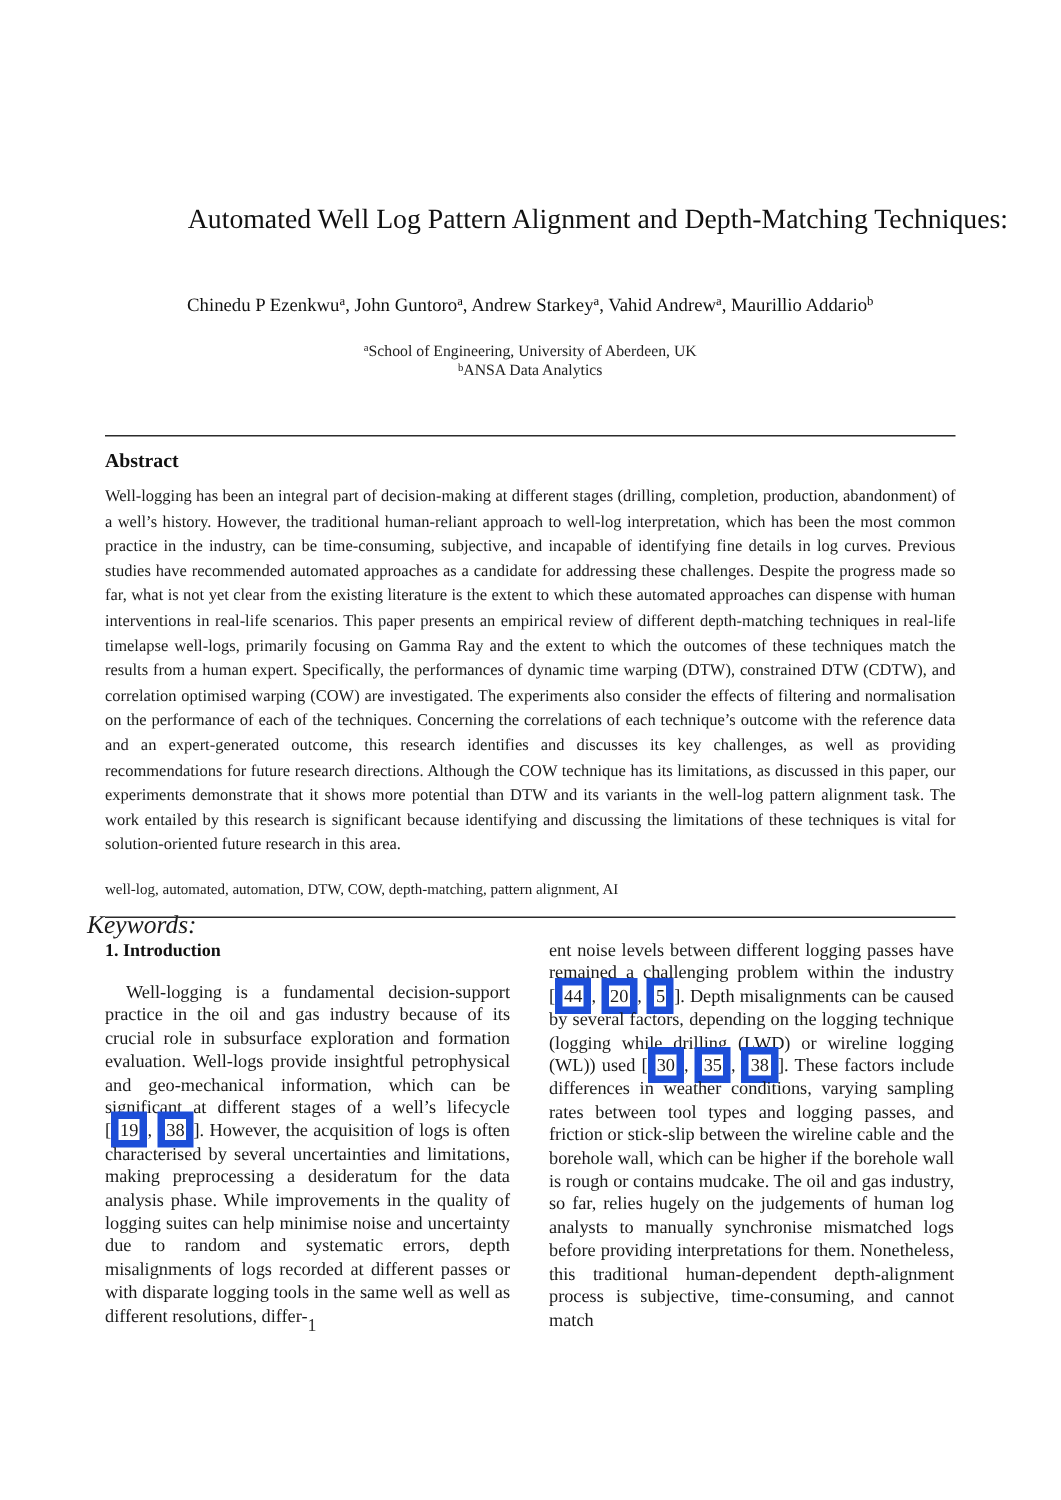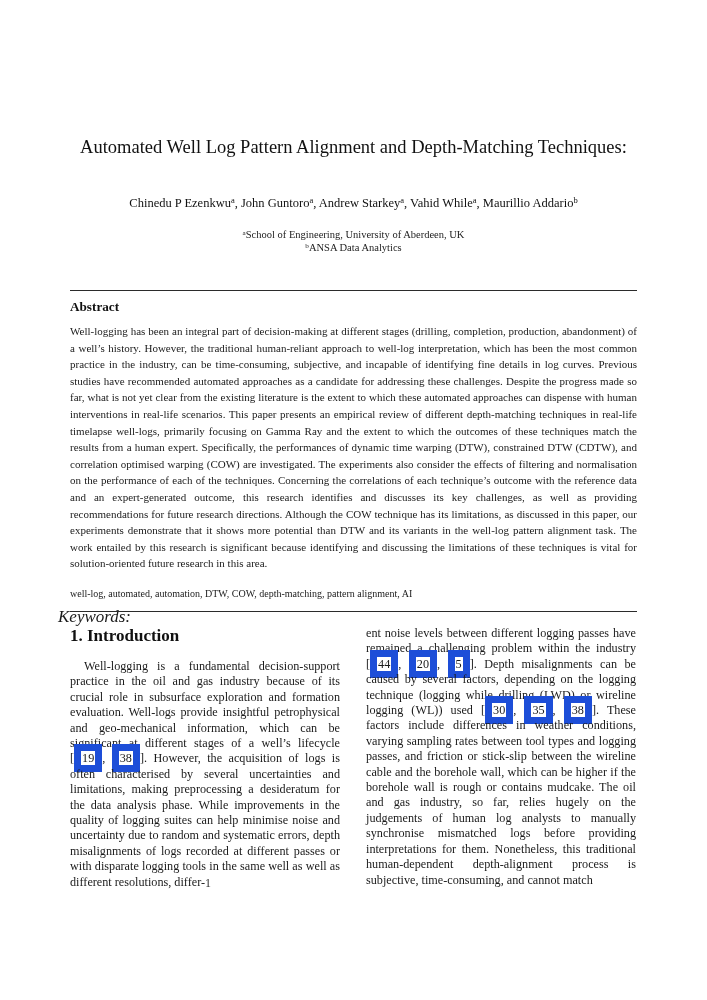--- a/index.html
+++ b/index.html
@@ -8,21 +8,21 @@
     width: 707px;
     height: 1000px;
     background: #ffffff;
     font-family: "Liberation Serif", "DejaVu Serif", serif;
     color: #1a1a1a;
     overflow: hidden;
   }
   .title {
     position: absolute;
     top: 134px; left: 35px; right: 35px;
-    text-align: center;
+    text-align: right;
     font-size: 18.5px;
     line-height: 27px;
     color: #111;
   }
   .authors {
     position: absolute;
     top: 196px; left: 35px; right: 35px;
     text-align: center;
     font-size: 12.5px;
     color: #111;
@@ -78,34 +78,34 @@
     font-size: 10px;
   }
   .columns {
     position: absolute;
     top: 626px; left: 70px; width: 567px;
     display: flex;
     gap: 26px;
   }
   .col { width: 270px; }
   .section-heading {
-    font-size: 17px;
+    font-size: 12px;
     font-weight: bold;
     margin: 0 0 13px 0;
     color: #111;
   }
   .col p {
     margin: 0;
     font-size: 12.2px;
     line-height: 15.4px;
     text-align: justify;
   }
   .col p.indent-first { text-indent: 14px; }
   span.cite {
-    border: 7px solid #1d4ed8;
+    border: 5px solid #1d4ed8;
     padding: 0 1px;
     line-height: 1;
   }
   .page-number {
     position: absolute;
     top: 876px; left: 197px;
     width: 22px;
     text-align: center;
     font-size: 12px;
     color: #333;
@@ -113,21 +113,21 @@
 </style>
 </head>
 <body>
 
 <div class="page">
 
   <div class="title">
     <div>Automated Well Log Pattern Alignment and Depth-Matching Techniques:</div>
   </div>
 
-  <div class="authors"><span>Chinedu P Ezenkwu</span><sup class="sup">a</sup><span>, John Guntoro</span><sup class="sup">a</sup><span>, Andrew Starkey</span><sup class="sup">a</sup><span>, Vahid While</span><sup class="sup">a</sup><span>, Maurillio Addario</span><sup class="sup">b</sup></div>
+  <div class="authors"><span>Chinedu P Ezenkwu</span><sup class="sup">a</sup><span>, John Guntoro</span><sup class="sup">a</sup><span>, Andrew Starkey</span><sup class="sup">a</sup><span>, Vahid Andrew</span><sup class="sup">a</sup><span>, Maurillio Addario</span><sup class="sup">b</sup></div>
 
   <div class="affiliations">
     <div><sup class="sup">a</sup><span>School of Engineering, University of Aberdeen, UK</span></div>
     <div><sup class="sup">b</sup><span>ANSA Data Analytics</span></div>
   </div>
 
   <div class="rule rule-top"></div>
 
   <div class="abstract-heading">Abstract</div>
 

